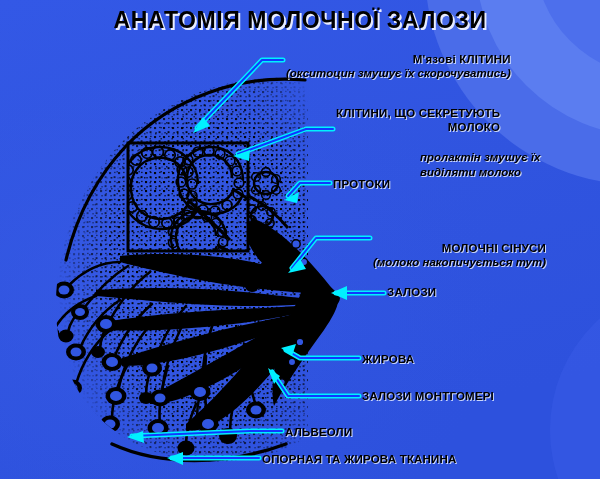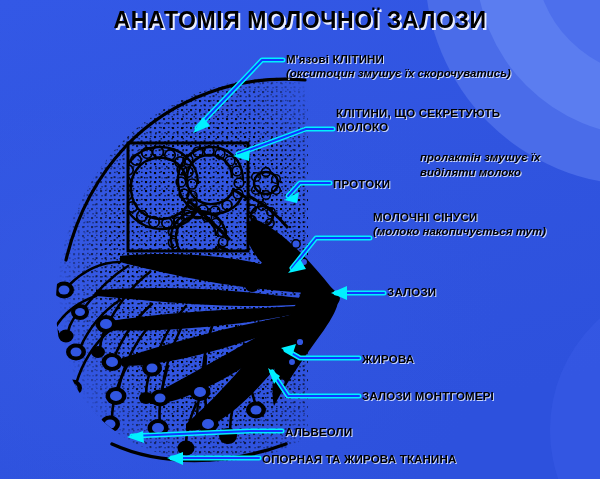--- a/index.html
+++ b/index.html
@@ -52,20 +52,21 @@
 
   .lbl {
     position: absolute;
     color: #000000;
     font-weight: bold;
     font-size: 11.5px;
     letter-spacing: 0.2px;
     line-height: 14px;
     white-space: nowrap;
     text-shadow: 1px 1px 0 rgba(232,238,255,0.85);
+    text-align: right;
   }
   .lbl .sub {
     display: block;
     font-style: italic;
     font-weight: bold;
     font-size: 11.5px;
     letter-spacing: 0px;
   }
   .note {
     position: absolute;
@@ -75,21 +76,21 @@
     font-size: 11.5px;
     line-height: 15px;
     white-space: nowrap;
     text-shadow: 1px 1px 0 rgba(232,238,255,0.85);
   }
 
   .l-muscle   { left: 286px; top: 52px; }
   .l-secret   { left: 336px; top: 106px; }
   .l-note     { left: 420px; top: 150px; }
   .l-ducts    { left: 333px; top: 177px; }
-  .l-sinus    { left: 373px; top: 210px; }
+  .l-sinus    { left: 373px; top: 241px; }
   .l-nipple   { left: 387px; top: 285px; }
   .l-areola   { left: 362px; top: 352px; }
   .l-mont     { left: 362px; top: 389px; }
   .l-alveoli  { left: 285px; top: 425px; }
   .l-support  { left: 262px; top: 452px; }
 </style>
 </head>
 <body>
 
 <div id="stage">

